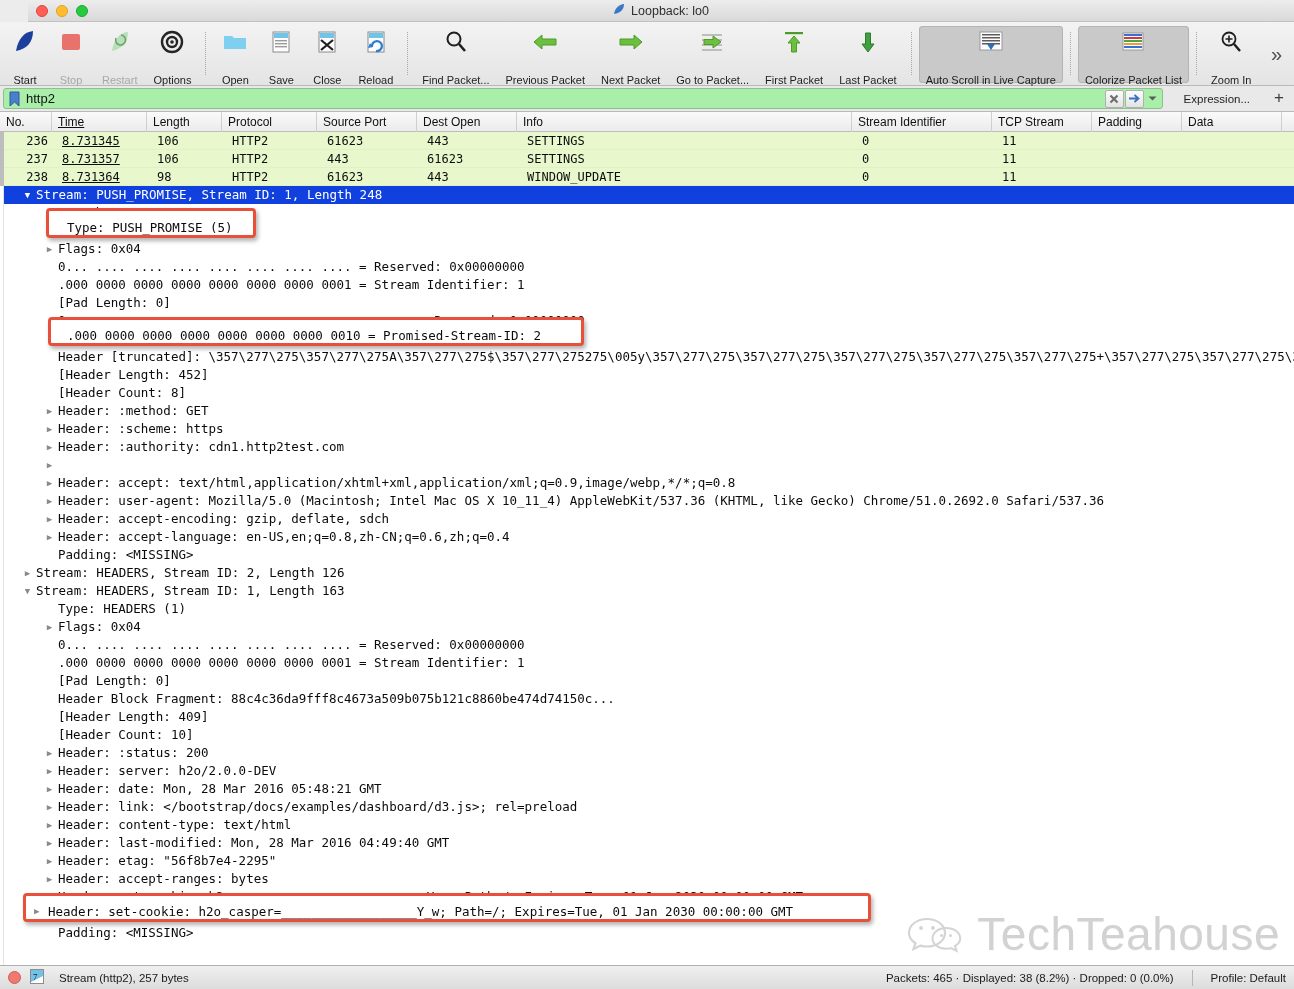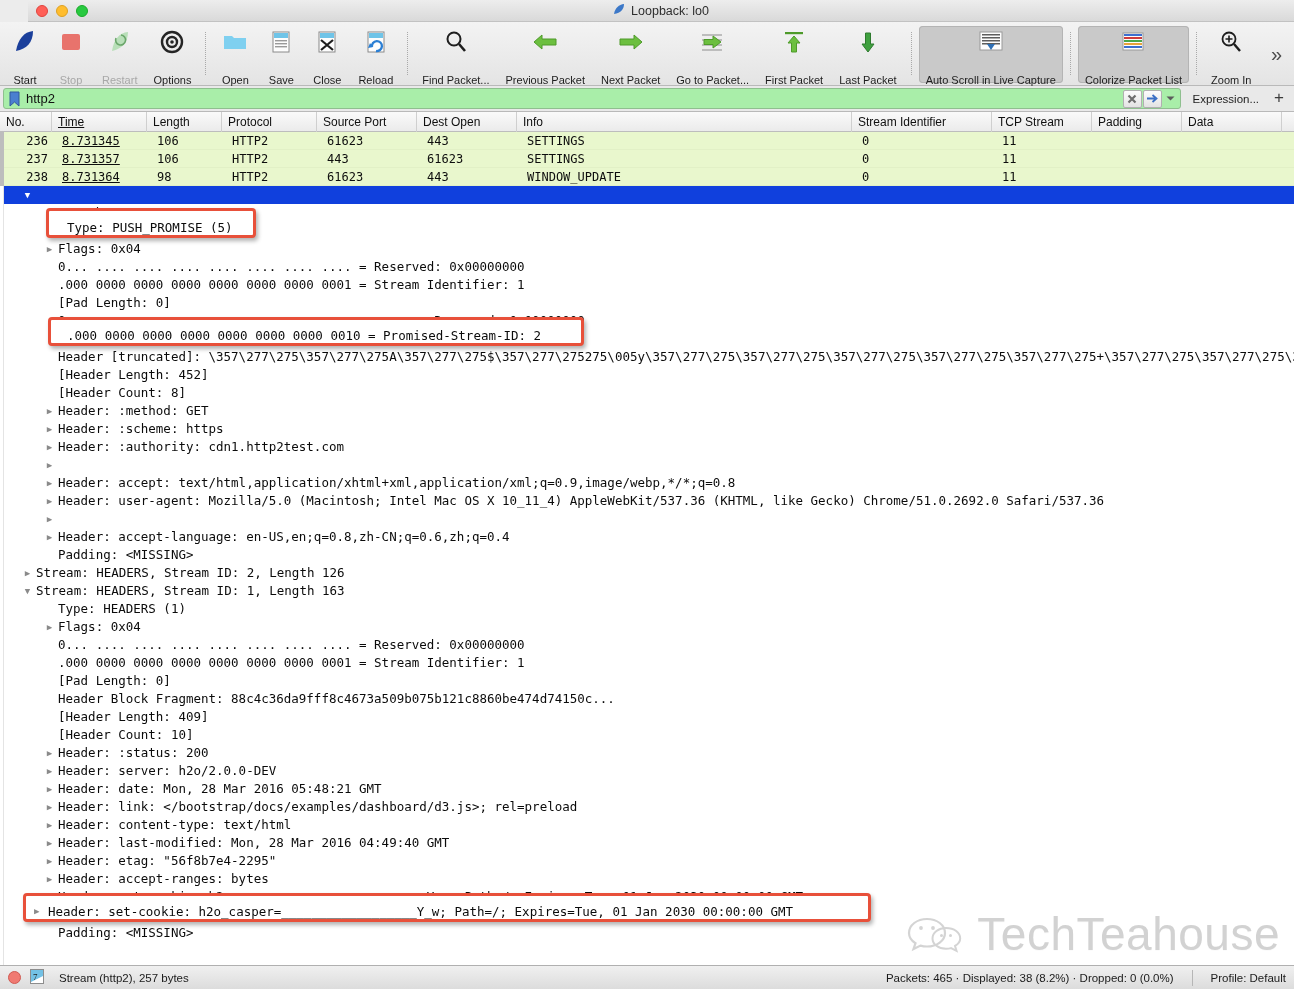--- a/index.html
+++ b/index.html
@@ -111,21 +111,21 @@
   .filter-btns { display: flex; align-items: center; gap: 1px; margin-right: 2px; }
   .fbtn {
     width: 19px; height: 18px;
     background: linear-gradient(#fcfcfc,#e3e3e3);
     border: 1px solid #b0b0b0; border-radius: 2px;
     display: flex; align-items: center; justify-content: center;
   }
   .fbtn.caret { width: 15px; border: none; background: transparent; }
   .expression {
     font-size: 11.5px; color: #1d1d1d;
-    padding: 0 12px; white-space: nowrap;
+    padding: 0 21px; white-space: nowrap;
   }
   .plus-btn { font-size: 17px; color: #3a3a3a; padding: 0 7px 2px 3px; }
 
   
   .col-header {
     height: 20px; flex: 0 0 20px;
     background: linear-gradient(#fafafa,#ebebeb);
     border-bottom: 1px solid #bdbdbd;
     display: flex; align-items: center;
     font-size: 12px; color: #101010;
@@ -571,20 +571,21 @@
       <span class="cell w-tcps">11</span>
       <span class="cell w-pad"></span>
       <span class="cell w-data"></span>
     </div>
   </div>
 
   <div class="detail" id="detail-tree">
     <div class="leftrail"></div>
   <div class="drow selected i0">
         <span class="twisty">▼</span>
+        <span class="dtext">Stream: PUSH_PROMISE, Stream ID: 1, Length 248</span>
       </div>
       <div class="drow i1">
         <span class="twisty blank">▶</span>
         <span class="dtext">Length: 248</span>
       </div>
       <div class="drow i1">
         <span class="twisty blank">▶</span>
         <span class="dtext">Type: PUSH_PROMISE (5)</span>
       </div>
       <div class="drow i1">
@@ -641,20 +642,21 @@
       <div class="drow i1">
         <span class="twisty">▶</span>
         <span class="dtext">Header: accept: text/html,application/xhtml+xml,application/xml;q=0.9,image/webp,*/*;q=0.8</span>
       </div>
       <div class="drow i1">
         <span class="twisty">▶</span>
         <span class="dtext">Header: user-agent: Mozilla/5.0 (Macintosh; Intel Mac OS X 10_11_4) AppleWebKit/537.36 (KHTML, like Gecko) Chrome/51.0.2692.0 Safari/537.36</span>
       </div>
       <div class="drow i1">
         <span class="twisty">▶</span>
+        <span class="dtext">Header: accept-encoding: gzip, deflate, sdch</span>
       </div>
       <div class="drow i1">
         <span class="twisty">▶</span>
         <span class="dtext">Header: accept-language: en-US,en;q=0.8,zh-CN;q=0.6,zh;q=0.4</span>
       </div>
       <div class="drow i1">
         <span class="twisty blank">▶</span>
         <span class="dtext">Padding: &lt;MISSING&gt;</span>
       </div>
       <div class="drow i0">

